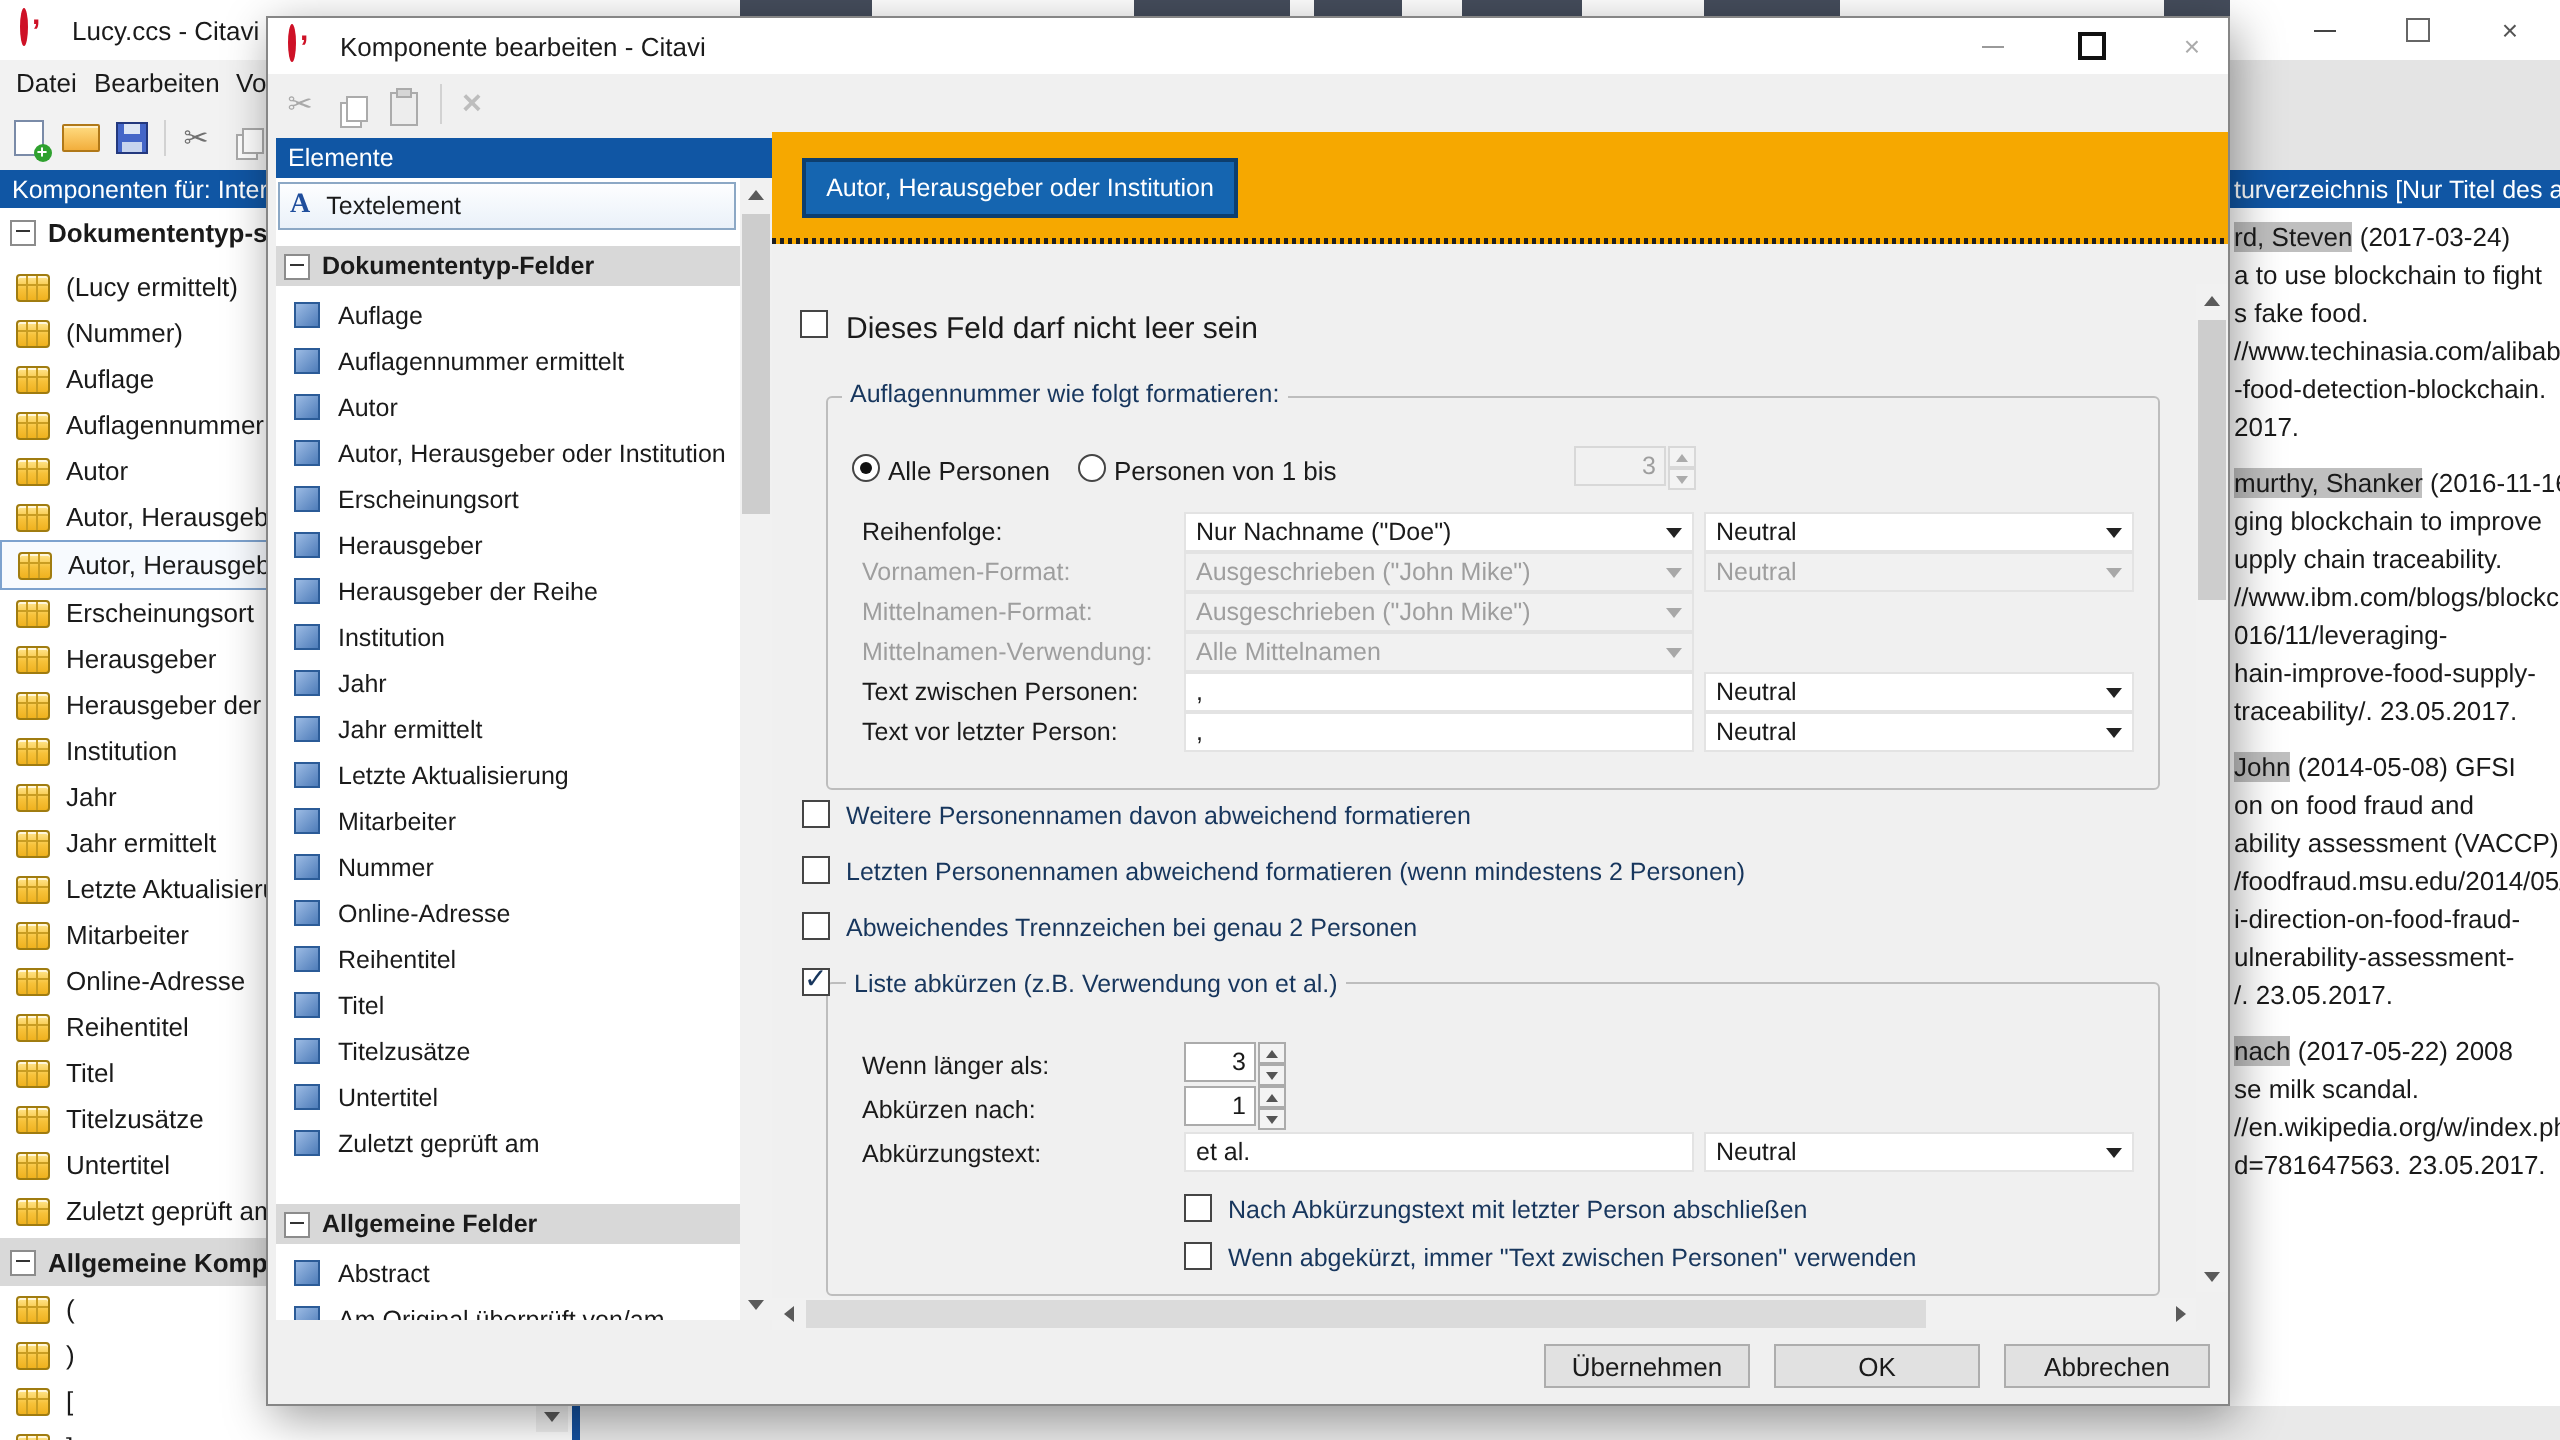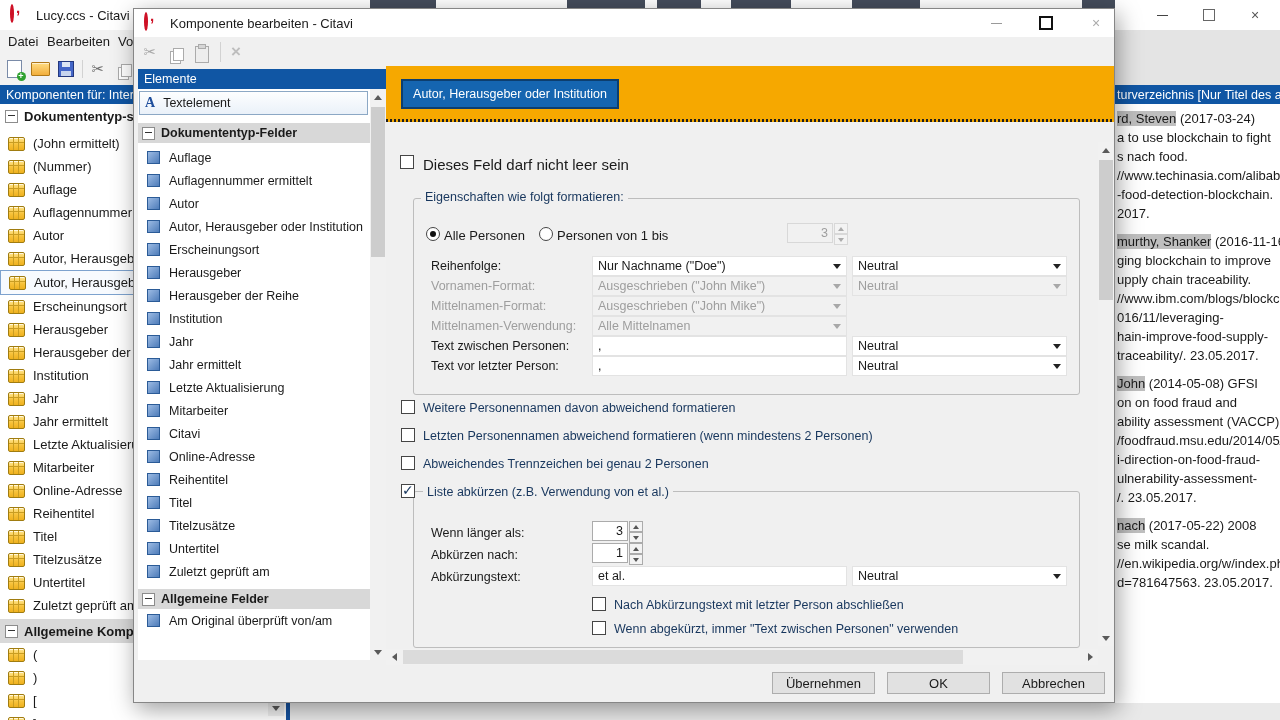--- a/index.html
+++ b/index.html
@@ -162,21 +162,21 @@
   </div>
 
   
   <div class="abs" style="left:0;top:104px;width:290px;height:616px;background:#fff;overflow:hidden">
     <div class="tgroup">
         <span class="minusbox"></span>
         <span>Dokumententyp-sp</span>
       </div>
     <div class="trow" style="margin-top:4px">
         <span class="yicon"></span>
-        <span>(John ermittelt)</span>
+        <span>(Lucy ermittelt)</span>
       </div>
     <div class="trow">
         <span class="yicon"></span>
         <span>(Nummer)</span>
       </div>
     <div class="trow">
         <span class="yicon"></span>
         <span>Auflage</span>
       </div>
     <div class="trow">
@@ -279,21 +279,21 @@
   <div class="abs" style="left:286px;top:695px;width:4px;height:25px;background:#15519E"></div>
 
   
   <div class="abs" style="left:1115px;top:30px;width:165px;height:55px;background:#E4E4E4"></div>
   <div class="abs bluehead" style="left:1115px;top:85px;width:165px;height:19px;padding-left:2px">
     <span>turverzeichnis [Nur Titel des ak</span>
   </div>
   <div class="abs" style="left:1115px;top:104px;width:165px;height:599px;background:#fff;overflow:hidden;padding:5px 0 0 2px;box-sizing:border-box">
     <div class="rline"><span class="hl">rd, Steven</span><span> (2017-03-24)</span></div>
     <div class="rline"><span class="hl"></span><span>a to use blockchain to fight</span></div>
-    <div class="rline"><span class="hl"></span><span>s nach food.</span></div>
+    <div class="rline"><span class="hl"></span><span>s fake food.</span></div>
     <div class="rline"><span class="hl"></span><span>//www.techinasia.com/alibab</span></div>
     <div class="rline"><span class="hl"></span><span>-food-detection-blockchain.</span></div>
     <div class="rline"><span class="hl"></span><span>2017.</span></div>
     <div class="rline gap"><span class="hl">murthy, Shanker</span><span> (2016-11-16)</span></div>
     <div class="rline"><span class="hl"></span><span>ging blockchain to improve</span></div>
     <div class="rline"><span class="hl"></span><span>upply chain traceability.</span></div>
     <div class="rline"><span class="hl"></span><span>//www.ibm.com/blogs/blockc</span></div>
     <div class="rline"><span class="hl"></span><span>016/11/leveraging-</span></div>
     <div class="rline"><span class="hl"></span><span>hain-improve-food-supply-</span></div>
     <div class="rline"><span class="hl"></span><span>traceability/. 23.05.2017.</span></div>
@@ -401,21 +401,21 @@
       <div class="drow">
           <span class="sqicon"></span>
           <span>Letzte Aktualisierung</span>
         </div>
       <div class="drow">
           <span class="sqicon"></span>
           <span>Mitarbeiter</span>
         </div>
       <div class="drow">
           <span class="sqicon"></span>
-          <span>Citavi</span>
+          <span>Nummer</span>
         </div>
       <div class="drow">
           <span class="sqicon"></span>
           <span>Online-Adresse</span>
         </div>
       <div class="drow">
           <span class="sqicon"></span>
           <span>Reihentitel</span>
         </div>
       <div class="drow">
@@ -427,23 +427,27 @@
           <span>Titelzusätze</span>
         </div>
       <div class="drow">
           <span class="sqicon"></span>
           <span>Untertitel</span>
         </div>
       <div class="drow">
           <span class="sqicon"></span>
           <span>Zuletzt geprüft am</span>
         </div>
-      <div class="dband" style="margin-top:6px">
+      <div class="dband" style="margin-top:19px">
           <span class="minusbox"></span>
           <span>Allgemeine Felder</span>
+        </div>
+      <div class="drow" style="margin-top:3px">
+          <span class="sqicon"></span>
+          <span>Abstract</span>
         </div>
       <div class="drow">
           <span class="sqicon"></span>
           <span>Am Original überprüft von/am</span>
         </div>
     </div>
 
     <div class="abs sb" style="left:236px;top:80px;width:16px;height:571px">
       <div class="sbbtn" style="left:0;top:0">
           <span class="tri tri-up"></span>
@@ -462,21 +466,21 @@
     </div>
     <div class="abs zipper" style="left:252px;top:110px;width:728px;height:3px"></div>
 
 
     <div class="abs" style="left:252px;top:133px;width:712px;height:507px;background:#F0F0F0"></div>
 
     <span class="cb" style="left:266px;top:146px"></span>
     <span class="abs" style="left:289px;top:147px;font-size:15px">Dieses Feld darf nicht leer sein</span>
 
     <div class="gbox" style="left:279px;top:189px;width:665px;height:195px">
-      <span class="gtitle">Eigenschaften wie folgt formatieren:</span>
+      <span class="gtitle">Auflagennummer wie folgt formatieren:</span>
       <span class="radio sel" style="left:12px;top:28px"></span>
       <span class="rlab" style="left:30px;top:29px">Alle Personen</span>
       <span class="radio" style="left:125px;top:28px"></span>
       <span class="rlab" style="left:143px;top:29px">Personen von 1 bis</span>
       <div class="spin dis" style="left:373px;top:24px">
         <div class="num" style="width:46px">3</div>
         <div class="btns">
             <div>
               <span class="t"></span>
             </div>

